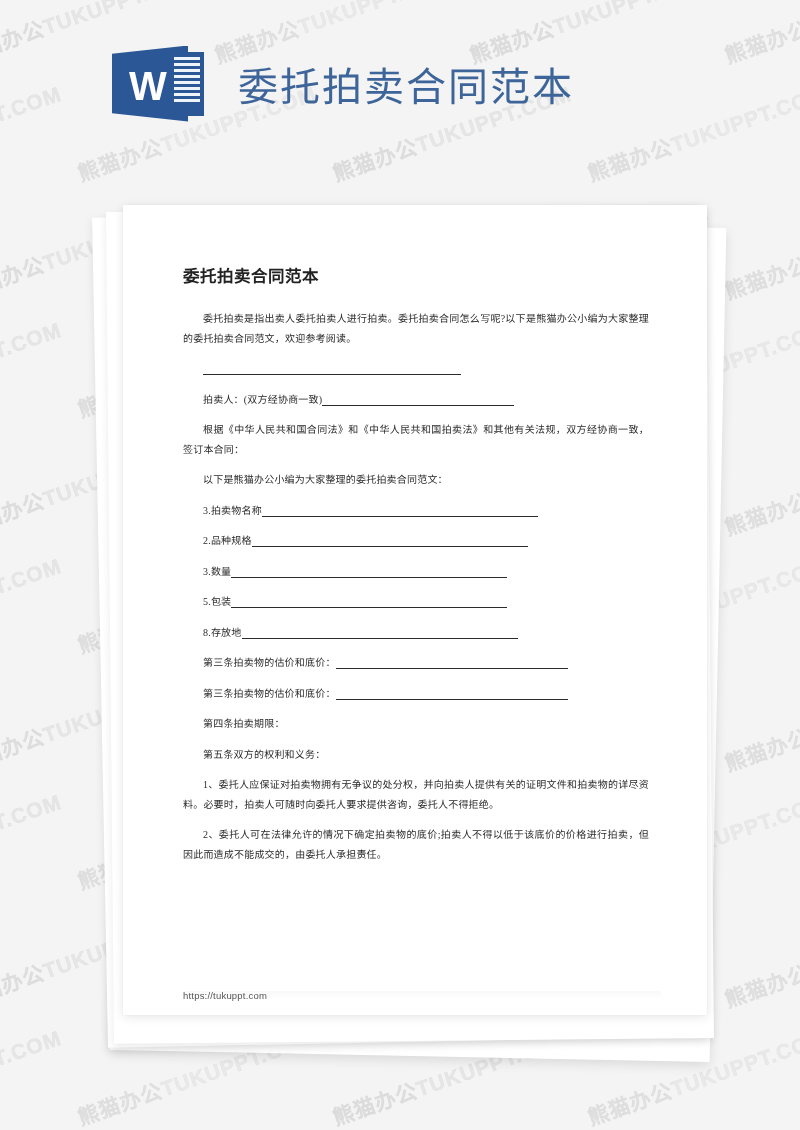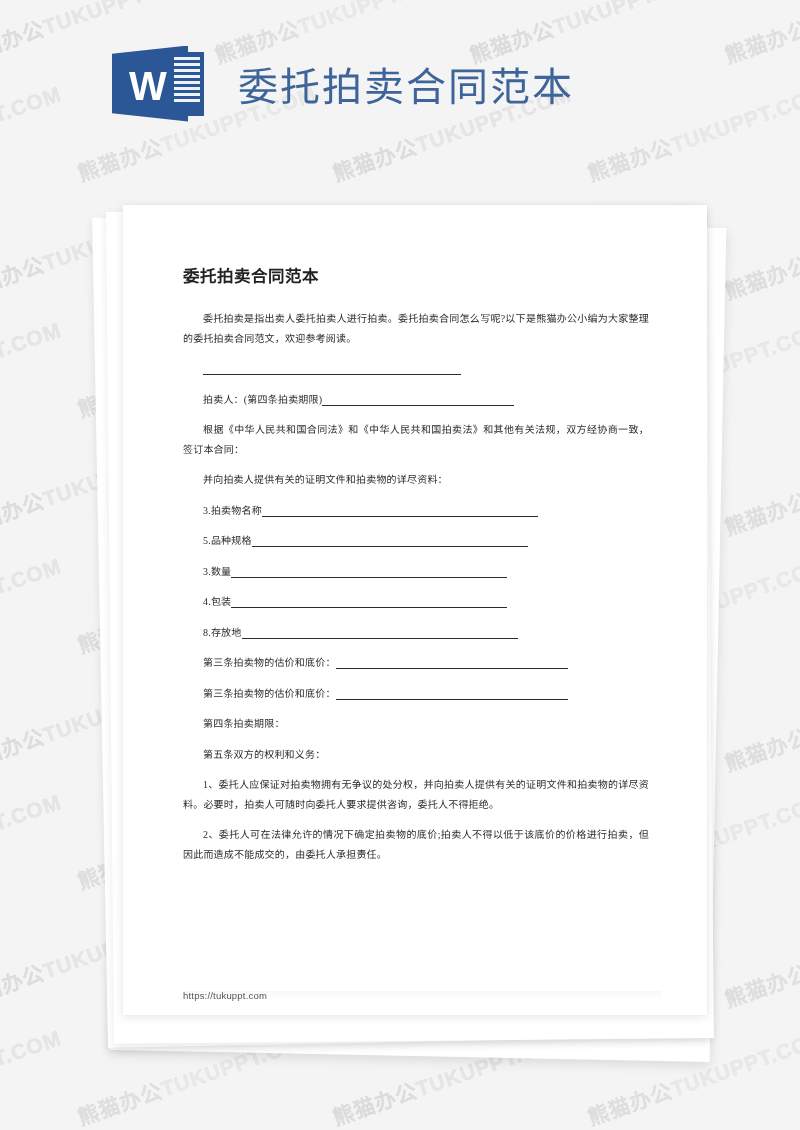--- a/index.html
+++ b/index.html
@@ -282,27 +282,27 @@
   <div class="sheet-back sheet-b1"></div>
   <div class="sheet-back sheet-b2"></div>
 </div>
 
 <div class="page">
   <div class="page-body">
     <h1 class="doc-title">委托拍卖合同范本</h1>
     <div id="para-host">
         <div class="para indent"><span>委托拍卖是指出卖人委托拍卖人进行拍卖。委托拍卖合同怎么写呢?以下是熊猫办公小编为大家整理的委托拍卖合同范文，欢迎参考阅读。</span></div>
         <div class="para indent"><span class="fill-line fl-2xl"></span></div>
-        <div class="para indent"><span>拍卖人：(第四条拍卖期限)</span><span class="fill-line fl-lg"></span></div>
+        <div class="para indent"><span>拍卖人：(双方经协商一致)</span><span class="fill-line fl-lg"></span></div>
         <div class="para indent"><span>根据《中华人民共和国合同法》和《中华人民共和国拍卖法》和其他有关法规，双方经协商一致，签订本合同：</span></div>
-        <div class="para indent"><span>并向拍卖人提供有关的证明文件和拍卖物的详尽资料：</span></div>
+        <div class="para indent"><span>以下是熊猫办公小编为大家整理的委托拍卖合同范文：</span></div>
         <div class="para indent"><span>3.拍卖物名称</span><span class="fill-line fl-3xl"></span></div>
-        <div class="para indent"><span>5.品种规格</span><span class="fill-line fl-3xl"></span></div>
+        <div class="para indent"><span>2.品种规格</span><span class="fill-line fl-3xl"></span></div>
         <div class="para indent"><span>3.数量</span><span class="fill-line fl-3xl"></span></div>
-        <div class="para indent"><span>4.包装</span><span class="fill-line fl-3xl"></span></div>
+        <div class="para indent"><span>5.包装</span><span class="fill-line fl-3xl"></span></div>
         <div class="para indent"><span>8.存放地</span><span class="fill-line fl-3xl"></span></div>
         <div class="para indent"><span>第三条拍卖物的估价和底价：</span><span class="fill-line fl-xl"></span></div>
         <div class="para indent"><span>第三条拍卖物的估价和底价：</span><span class="fill-line fl-xl"></span></div>
         <div class="para indent"><span>第四条拍卖期限：</span></div>
         <div class="para indent"><span>第五条双方的权利和义务：</span></div>
         <div class="para indent"><span>1、委托人应保证对拍卖物拥有无争议的处分权，并向拍卖人提供有关的证明文件和拍卖物的详尽资料。必要时，拍卖人可随时向委托人要求提供咨询，委托人不得拒绝。</span></div>
         <div class="para indent"><span>2、委托人可在法律允许的情况下确定拍卖物的底价;拍卖人不得以低于该底价的价格进行拍卖，但因此而造成不能成交的，由委托人承担责任。</span></div>
       </div>
   </div>
   <div class="bleed-line"></div>

